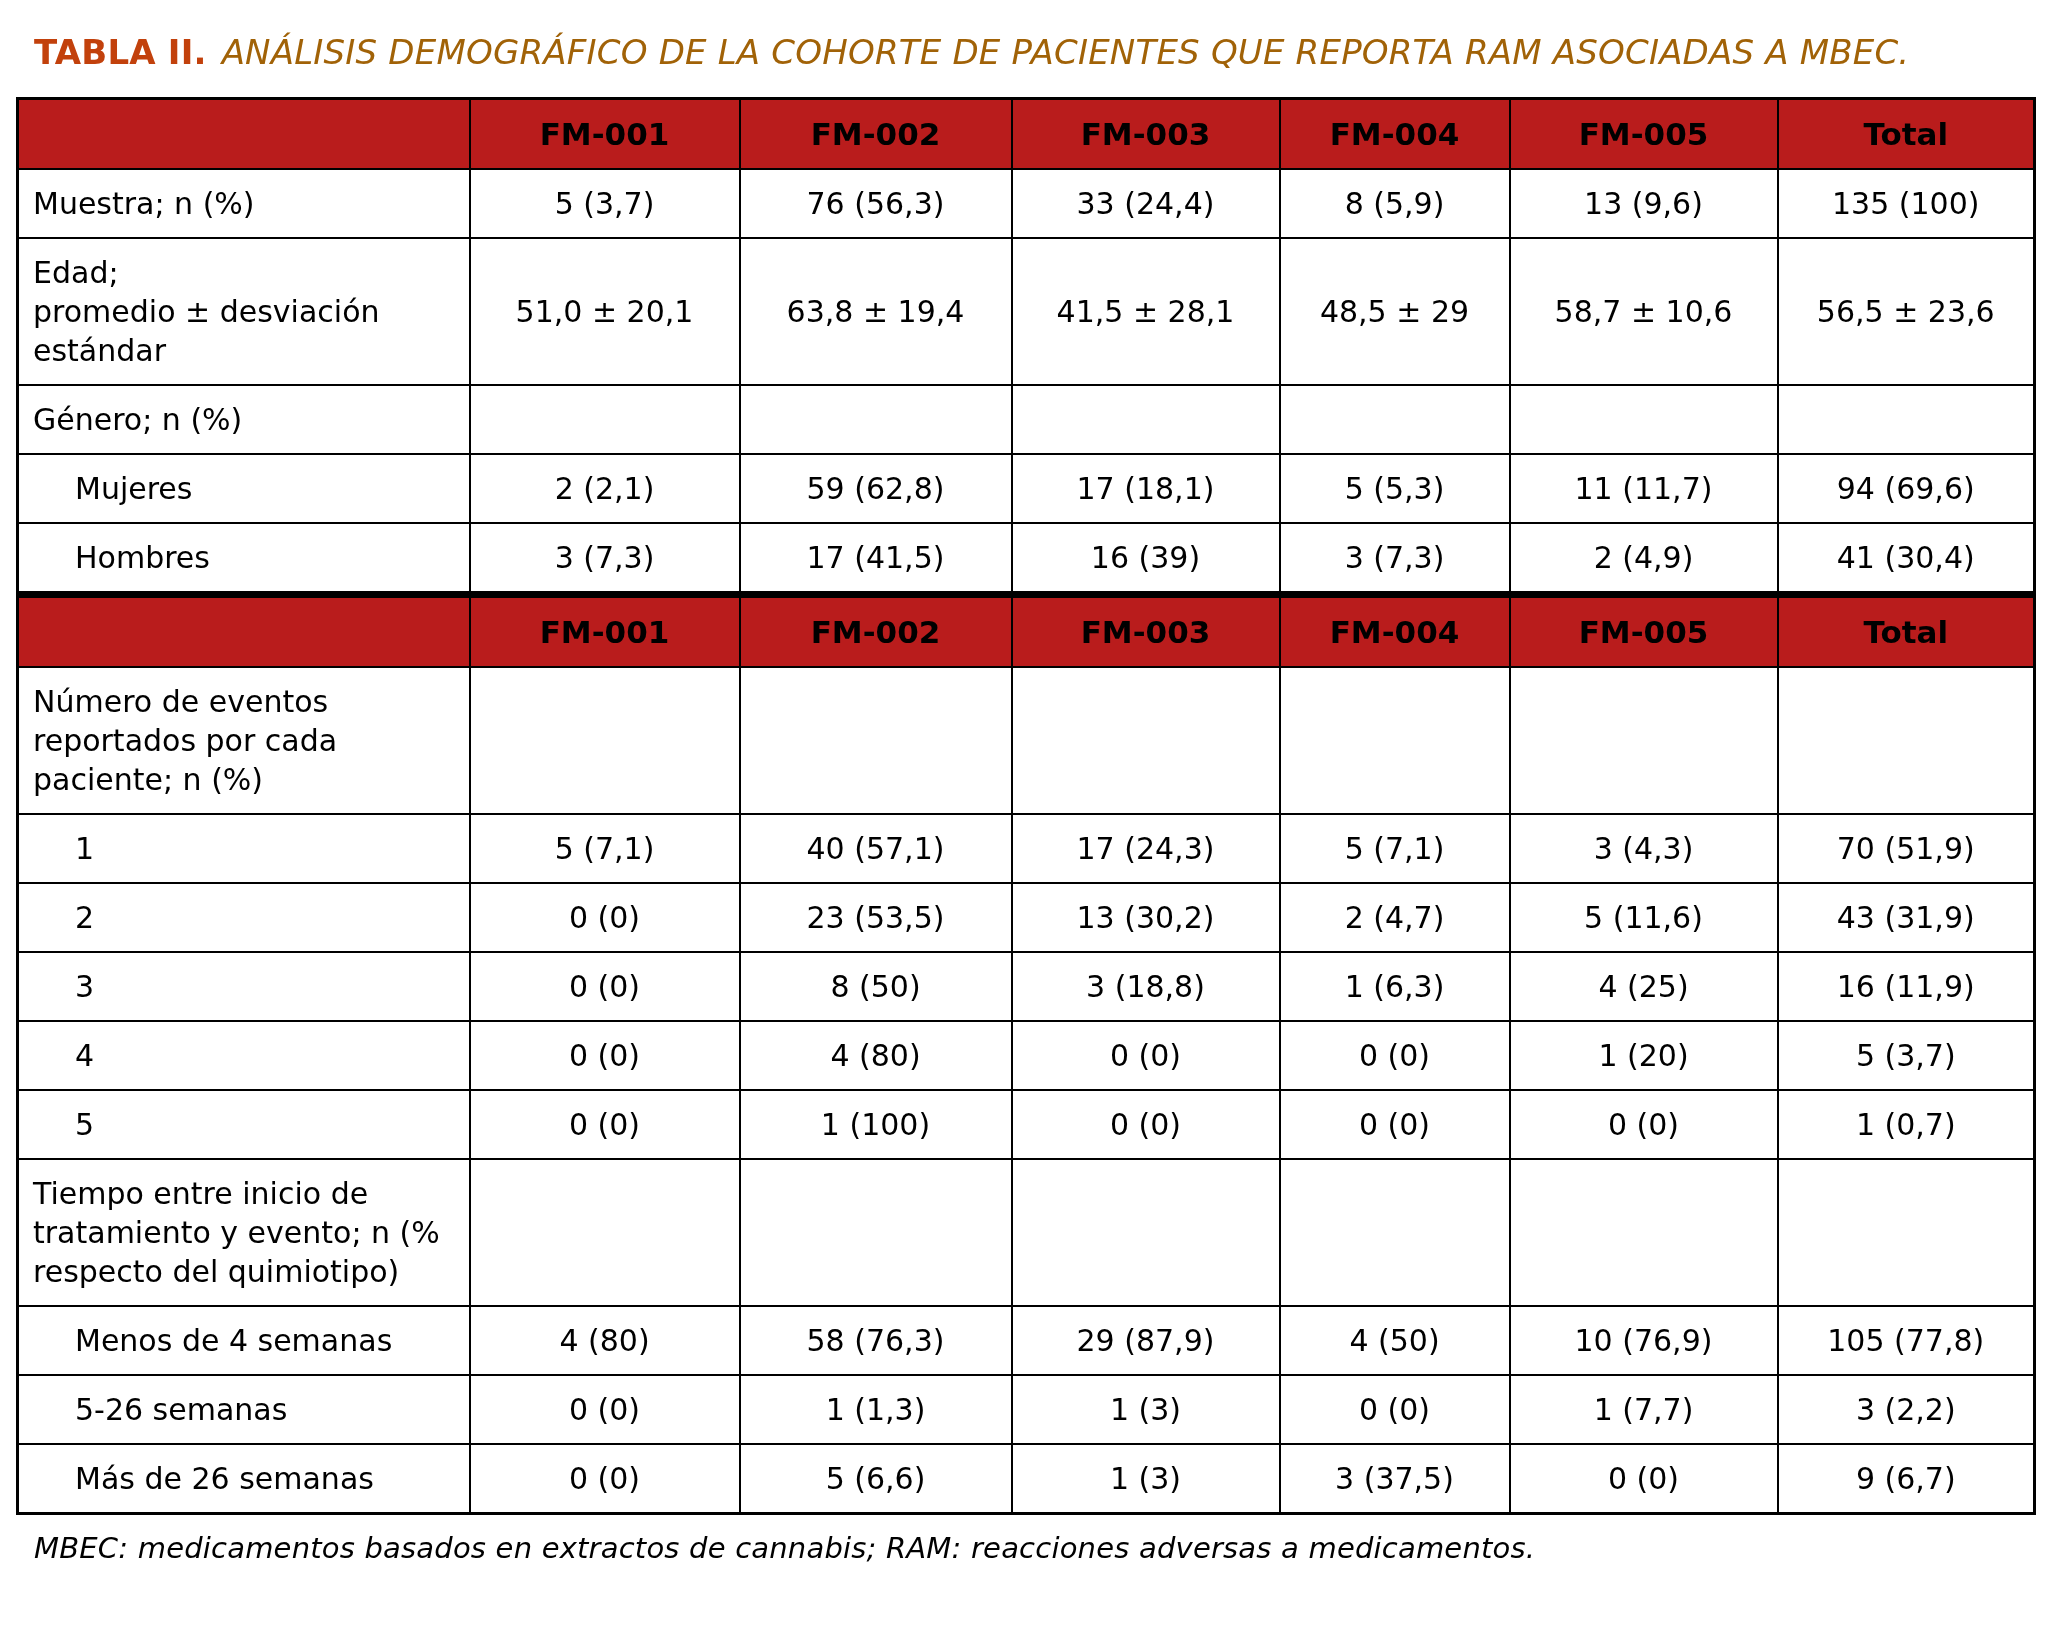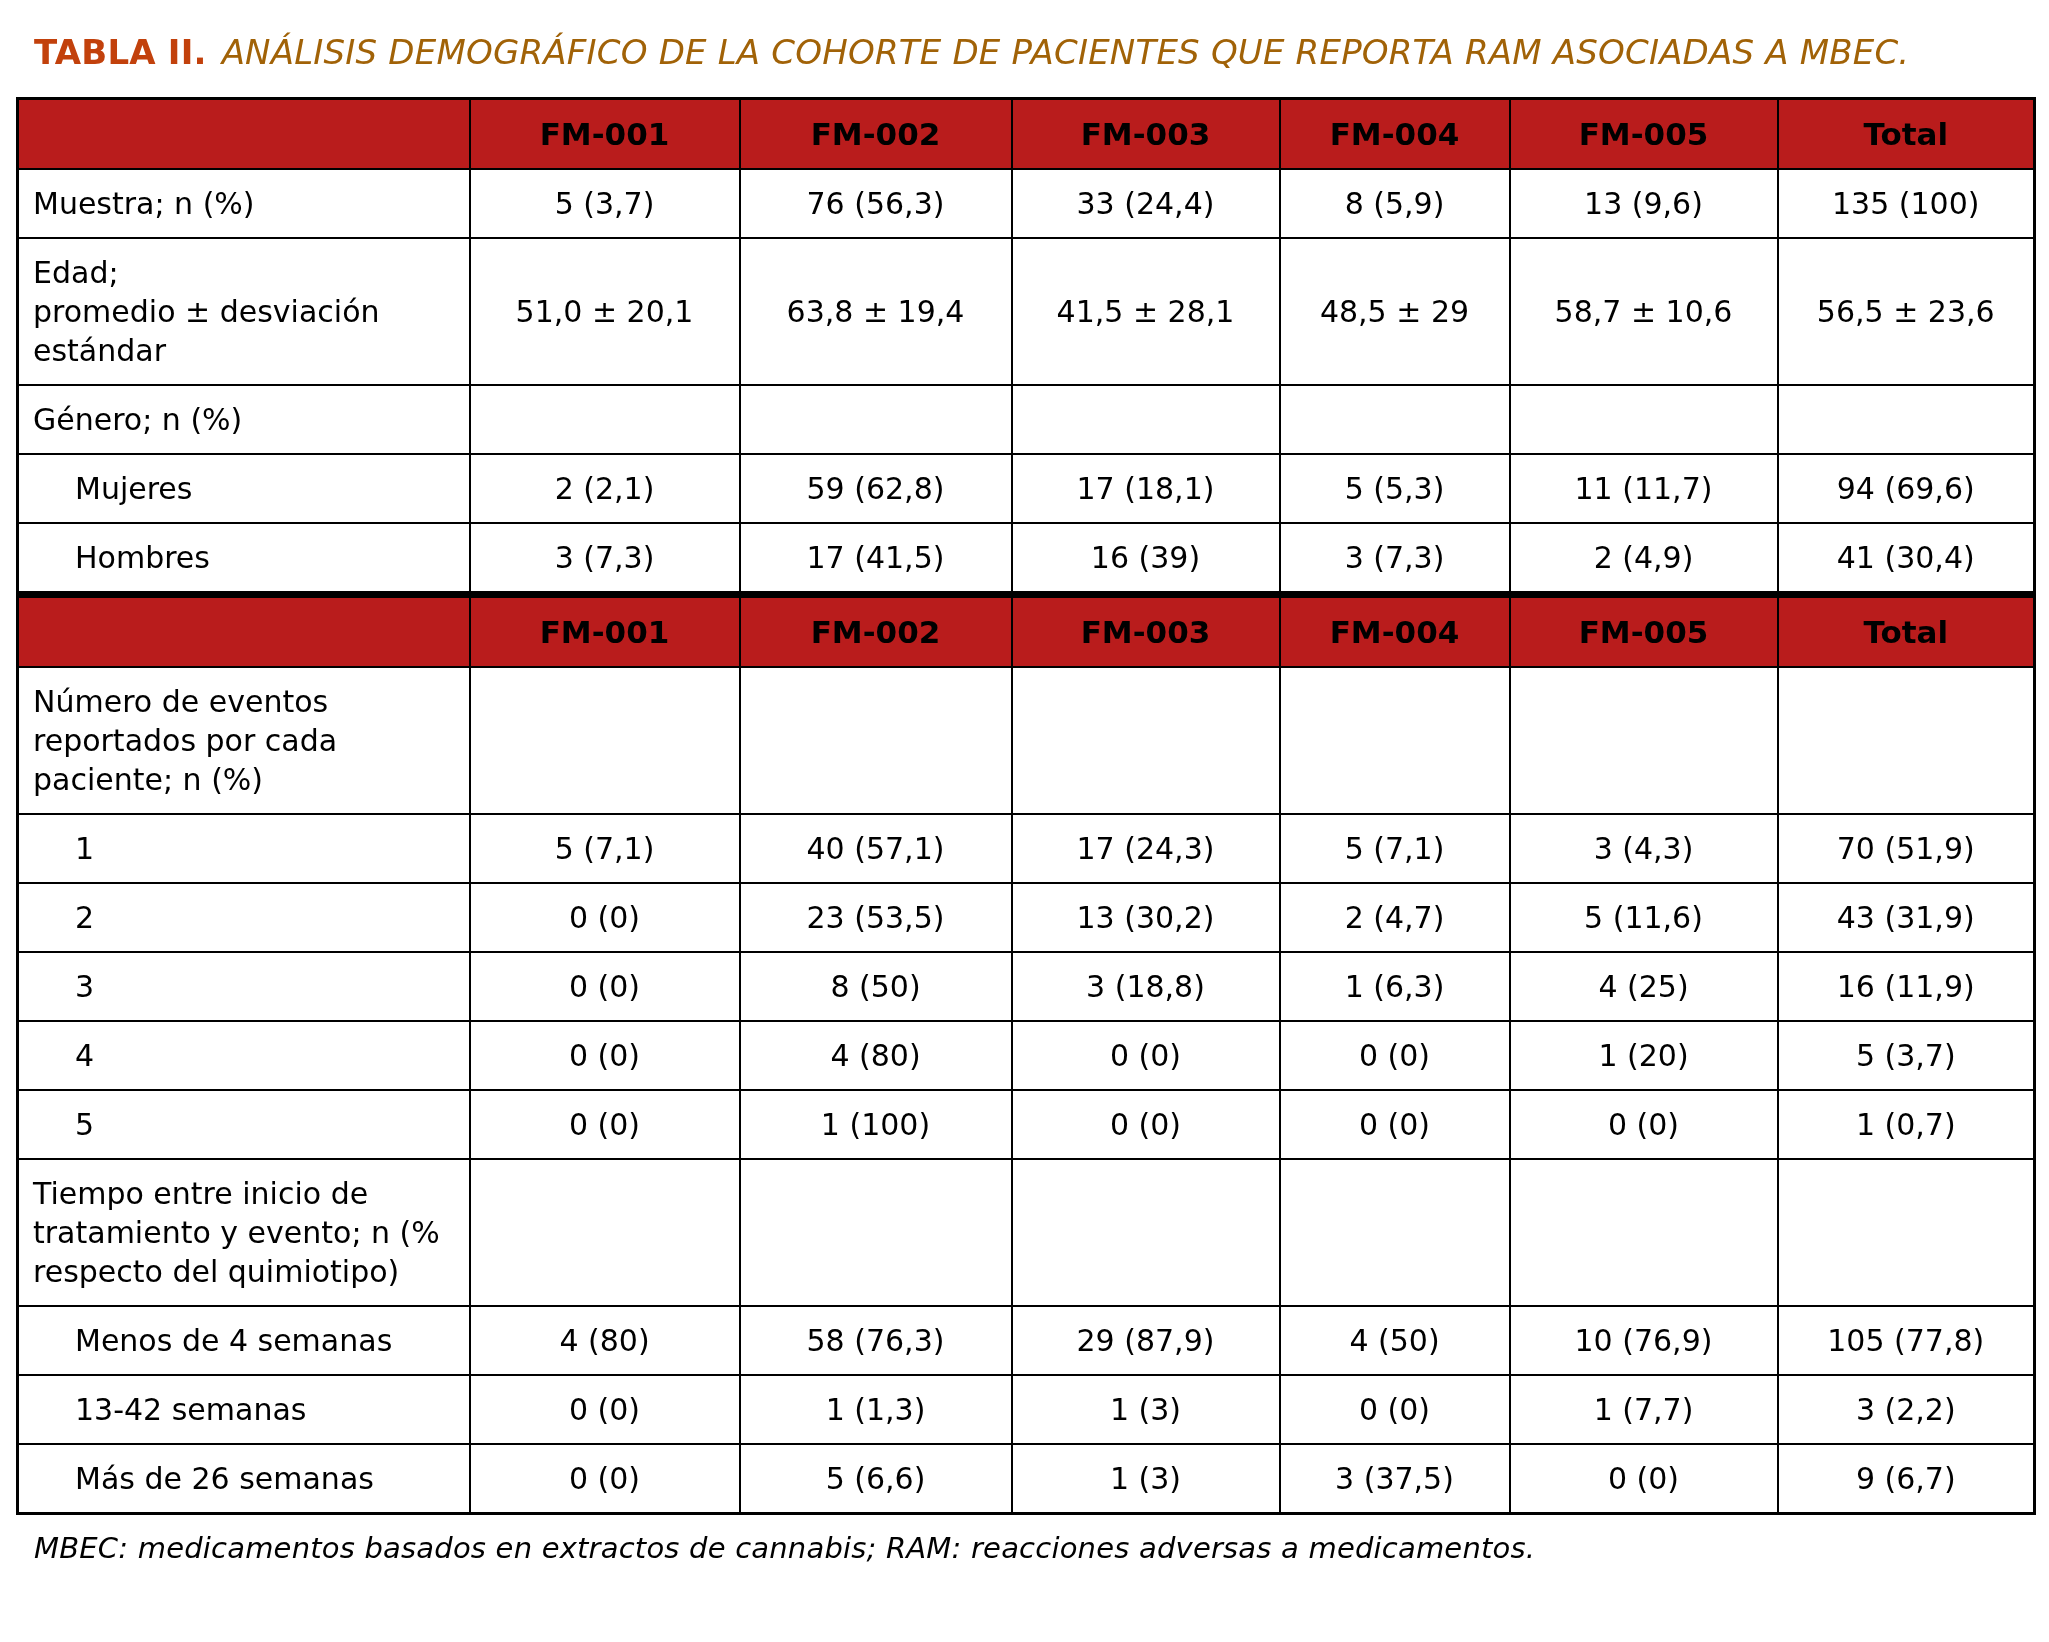--- a/index.html
+++ b/index.html
@@ -222,21 +222,21 @@
         <tr>
           <td class="label-cell indent">Menos de 4 semanas</td>
           <td class="data-cell">4 (80)</td>
           <td class="data-cell">58 (76,3)</td>
           <td class="data-cell">29 (87,9)</td>
           <td class="data-cell">4 (50)</td>
           <td class="data-cell">10 (76,9)</td>
           <td class="data-cell">105 (77,8)</td>
         </tr>
         <tr>
-          <td class="label-cell indent">13-42 semanas</td>
+          <td class="label-cell indent">5-26 semanas</td>
           <td class="data-cell">0 (0)</td>
           <td class="data-cell">1 (1,3)</td>
           <td class="data-cell">1 (3)</td>
           <td class="data-cell">0 (0)</td>
           <td class="data-cell">1 (7,7)</td>
           <td class="data-cell">3 (2,2)</td>
         </tr>
         <tr>
           <td class="label-cell indent">Más de 26 semanas</td>
           <td class="data-cell">0 (0)</td>

